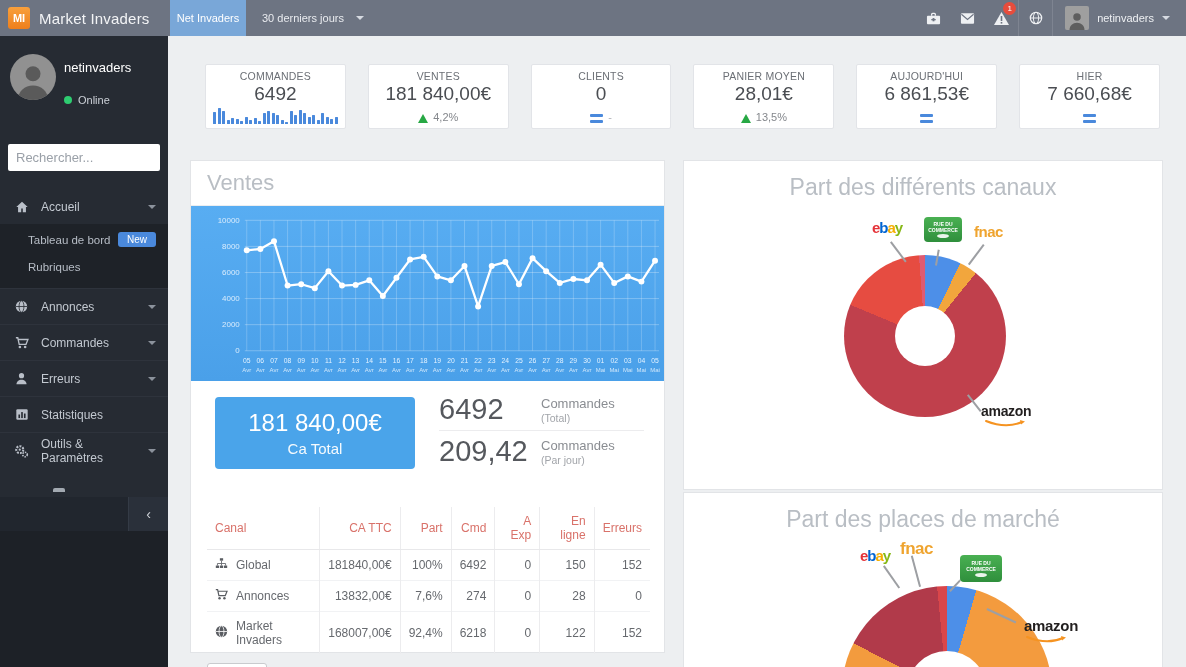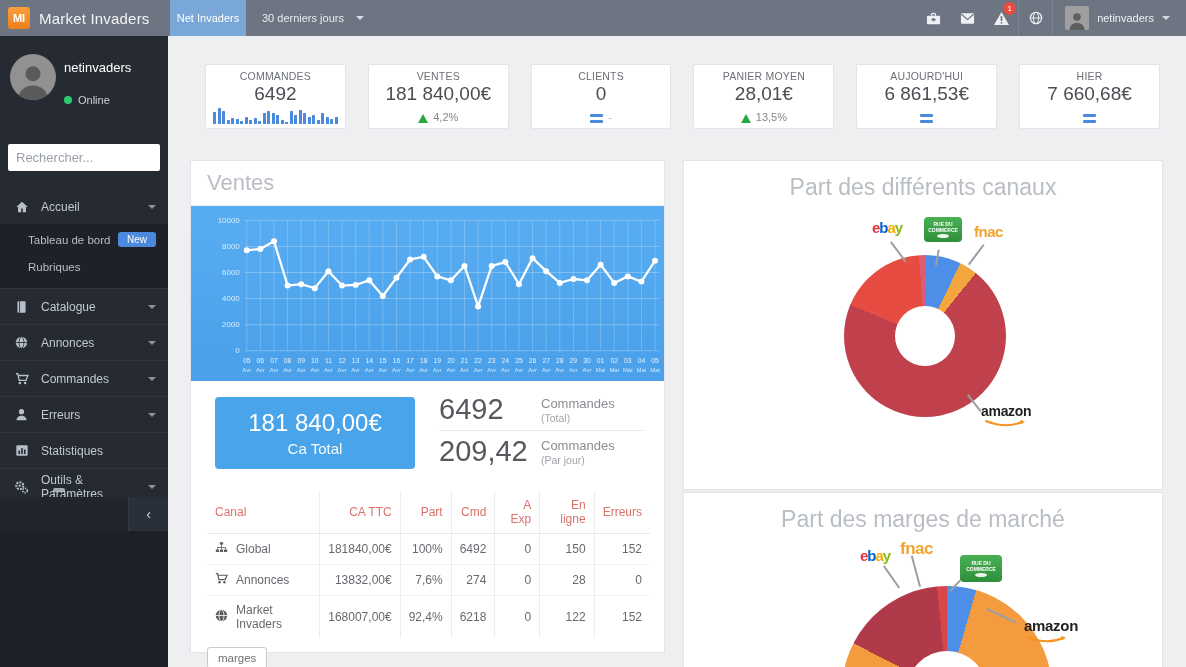--- a/index.html
+++ b/index.html
@@ -79,21 +79,21 @@
   .ca-label { font-size:15px; font-weight:300; margin-top:3px; opacity:.95; }
   .orders { position:absolute; left:248px; top:8px; width:205px; }
   .orders-row { display:flex; align-items:center; padding:4px 0; }
   .orders-num { font-size:29px; color:#55585d; font-weight:300; min-width:92px; }
   .orders-labels { margin-left:10px; }
   .orders-main { font-size:13px; color:#8a8d92; }
   .orders-sub { font-size:10.5px; color:#a2a5aa; margin-top:1px; }
   .orders-div { border-top:1px solid #ececee; }
 
   
-  .canal-table { width:443px; margin:0 16px 0 16px; border-collapse:collapse; font-size:12px; }
+  .canal-table { width:443px; margin:16px 16px 0 16px; border-collapse:collapse; font-size:12px; }
   .canal-table th { color:#d9726a; font-weight:400; text-align:left; padding:7px 8px; border-bottom:1px solid #e8e8ea; }
   .canal-table th.num, .canal-table td.num { text-align:right; }
   .canal-table td { color:#66696e; padding:7px 8px; border-top:1px solid #f1f2f4; }
   .canal-table th + th, .canal-table td + td { border-left:1px solid #ececee; }
   .row-label { display:flex; align-items:center; gap:8px; }
   .marges-btn { margin:9px 16px; padding:4px 10px; font-size:11.5px; color:#6d7075; background:#fff; border:1px solid #c9cbce; border-radius:3px; cursor:pointer; font-family:"Liberation Sans", sans-serif; }
 
   
   .canaux-panel { left:683px; top:160px; width:480px; height:330px; }
   .marche-panel { left:683px; top:492px; width:480px; height:300px; }
@@ -213,30 +213,20 @@
       <span class="menu-caret"></span>
     </div>
     <div class="submenu">
       <div class="submenu-item">
         <span class="submenu-label">Tableau de bord</span>
         <span class="badge-new">New</span>
       </div>
       <div class="submenu-item">
         <span class="submenu-label">Rubriques</span>
       </div>
-    </div>
-    <div class="menu-item item36">
-      <span class="menu-icon">
-          <svg width="13" height="14" viewBox="0 0 16 16">
-            <rect x="3" y="1" width="10" height="14" rx="1.5" fill="#b9bfc8"></rect>
-            <line x1="5.6" y1="1" x2="5.6" y2="15" stroke="#262b33" stroke-width="1"></line>
-          </svg>
-        </span>
-      <span class="menu-label">Catalogue</span>
-      <span class="menu-caret"></span>
     </div>
     <div class="menu-item item36">
       <span class="menu-icon">
           <svg width="13" height="13" viewBox="0 0 16 16">
             <circle cx="8" cy="8" r="7" fill="#b9bfc8"></circle>
             <ellipse cx="8" cy="8" rx="3" ry="7" fill="none" stroke="#262b33" stroke-width="1"></ellipse>
             <line x1="1" y1="8" x2="15" y2="8" stroke="#262b33" stroke-width="1"></line>
           </svg>
         </span>
       <span class="menu-label">Annonces</span>
@@ -639,21 +629,21 @@
   <div class="dlabel amazon-wrap" style="left:297px; top:242px;">
     <span class="brand-amazon" style="color: rgb(34, 31, 31);">amazon</span>
     <svg width="44" height="9" viewBox="0 0 44 9">
         <path d="M2 2 Q22 10 38 3" fill="none" stroke="#f59321" stroke-width="2" stroke-linecap="round"></path>
         <path d="M36 1l5 1.5-4 3z" fill="#f59321"></path>
       </svg>
   </div>
 </div>
 
 <div class="panel marche-panel">
-  <div class="panel-title-center">Part des marges de marché</div>
+  <div class="panel-title-center">Part des places de marché</div>
   <div class="donut" id="donut-marche" style="background: conic-gradient(rgb(77, 143, 232) 0deg, rgb(77, 143, 232) 16.2deg, rgb(243, 155, 62) 16.2deg, rgb(243, 155, 62) 297deg, rgb(177, 58, 74) 297deg, rgb(177, 58, 74) 354.6deg, rgb(217, 70, 74) 354.6deg, rgb(217, 70, 74) 360deg);">
     <div class="donut-hole"></div>
   </div>
   <div class="leader" style="left:200px; top:72px; width:27px; transform:rotate(55deg);"></div>
   <div class="leader" style="left:228px; top:62px; width:32px; transform:rotate(75deg);"></div>
   <div class="leader" style="left:277px; top:86px; width:16px; transform:rotate(133deg);"></div>
   <div class="leader" style="left:303px; top:115px; width:32px; transform:rotate(25deg);"></div>
   <div class="dlabel" style="left:176px; top:54px;"><span class="brand-ebay"><span style="color: rgb(229, 50, 56);">e</span><span style="color: rgb(0, 100, 210);">b</span><span style="color: rgb(245, 175, 2);">a</span><span style="color: rgb(134, 184, 23);">y</span></span></div>
   <div class="dlabel" style="left:216px; top:46px;"><span class="brand-fnac big" style="color: rgb(239, 164, 47);">fnac</span></div>
   <div class="rdc-logo" style="left: 276px; top: 62px; width: 42px; height: 27px; background: linear-gradient(rgb(73, 176, 82), rgb(47, 143, 60));">

